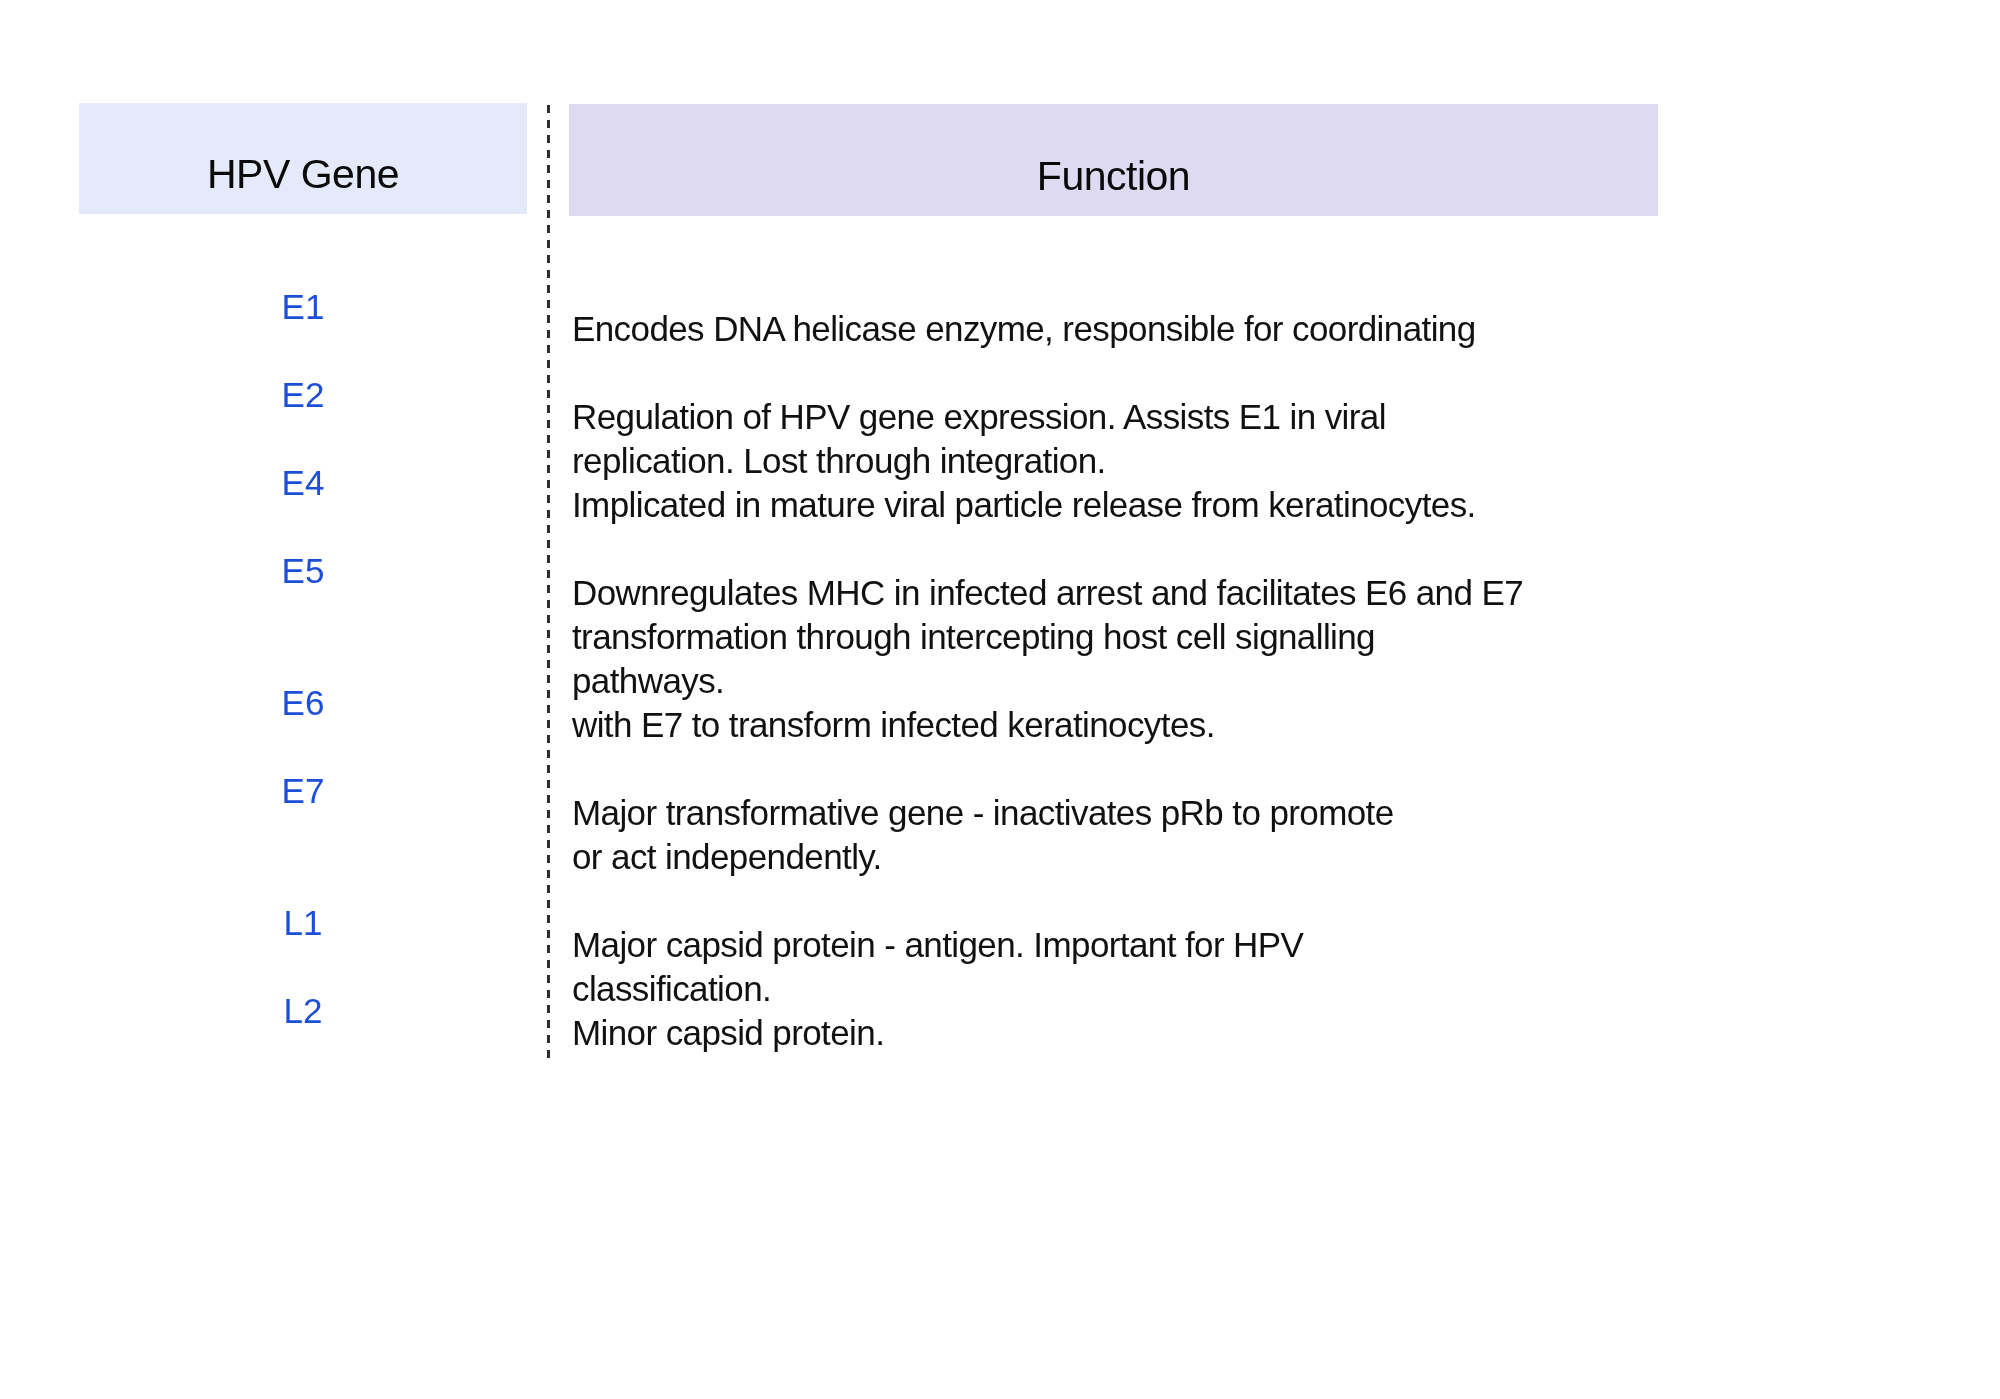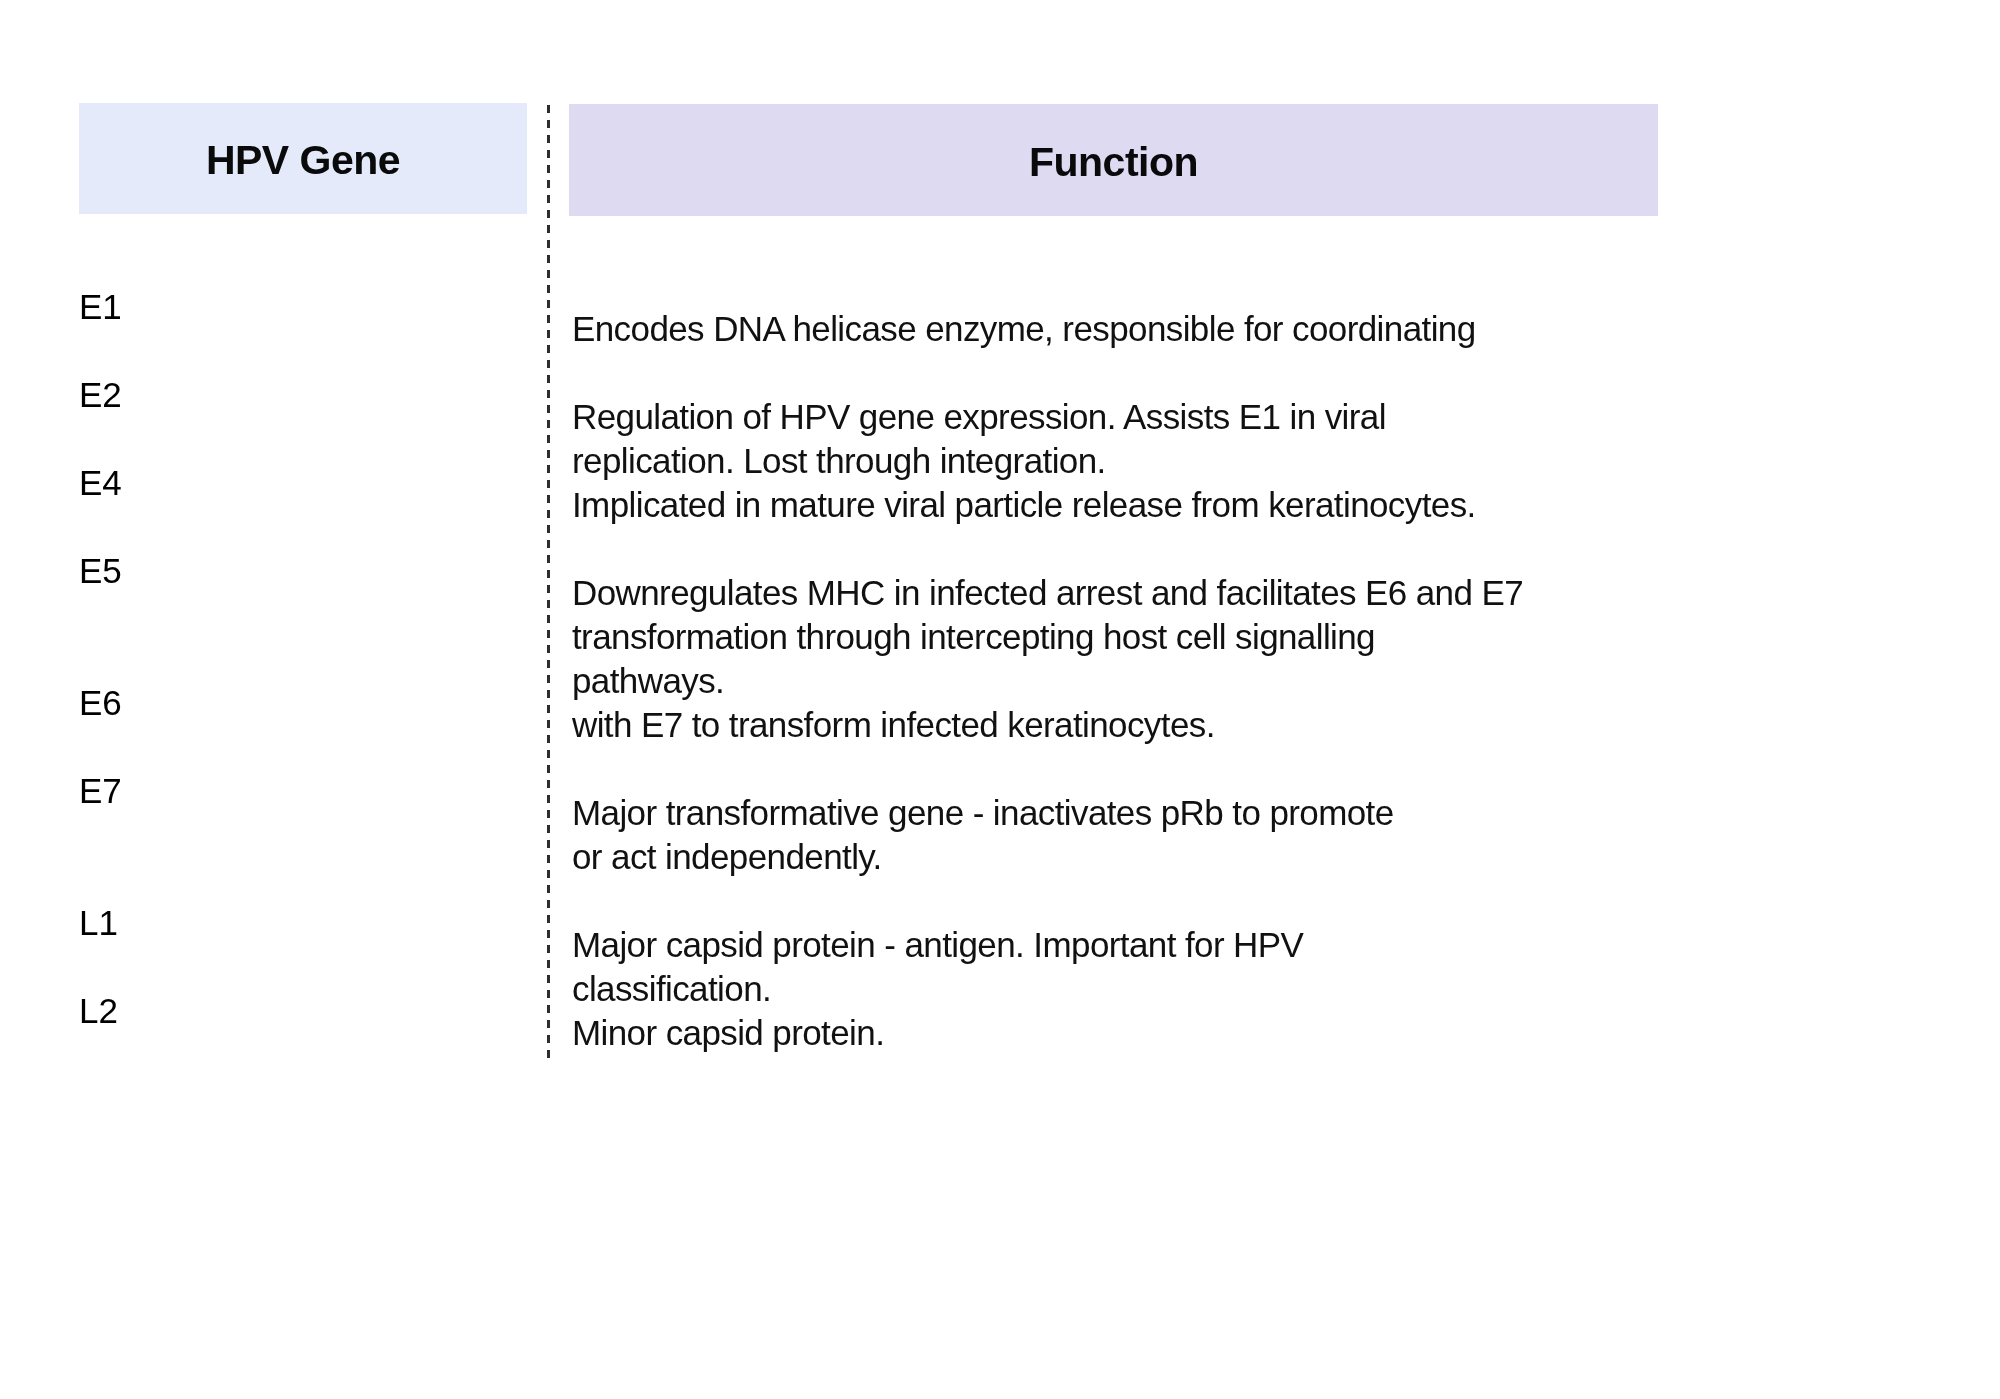--- a/index.html
+++ b/index.html
@@ -31,27 +31,27 @@
     }
     .header-function {
       left: 569px;
       top: 104px;
       width: 1089px;
       height: 112px;
       background: #DDDAF2;
       align-items: center;
     }
     .header-label {
-      font-weight: bold;
+      font-weight: normal;
       font-size: 41px;
       letter-spacing: -0.5px;
       color: #0a0a0a;
       line-height: 1;
       position: relative;
-      top: 2px;
+      top: 16px;
     }
     .divider {
       position: absolute;
       left: 547px;
       top: 105px;
       width: 3px;
       height: 953px;
       background-image: repeating-linear-gradient(
         to bottom,
         #2d2d2d 0px,
@@ -62,23 +62,24 @@
     }
     .row {
       position: absolute;
       left: 0;
       width: 2000px;
     }
     .gene-cell {
       position: absolute;
       left: 79px;
       width: 448px;
+      text-align: center;
       font-size: 35px;
       line-height: 44px;
-      color: #000000;
+      color: #1d4ed8;
     }
     .function-cell {
       position: absolute;
       left: 572px;
       width: 1100px;
       font-size: 35px;
       line-height: 44px;
       color: #111111;
       letter-spacing: -0.6px;
       white-space: nowrap;

